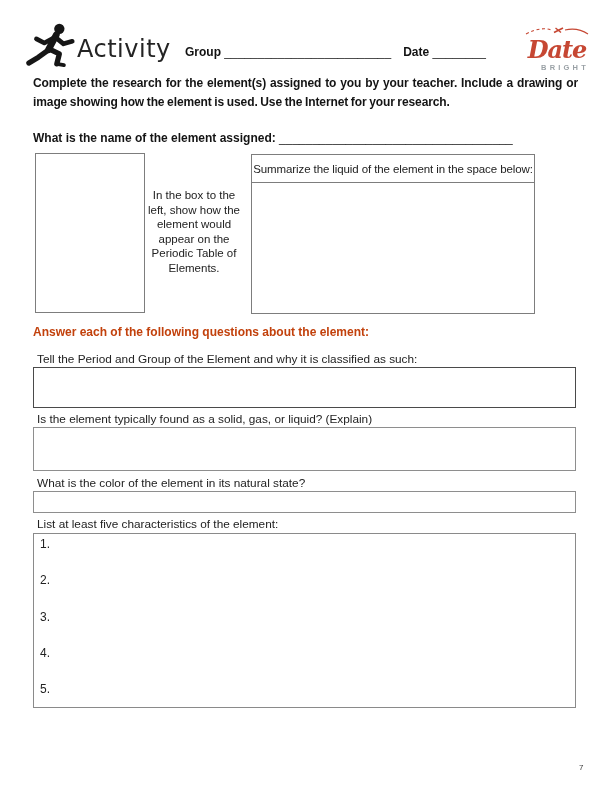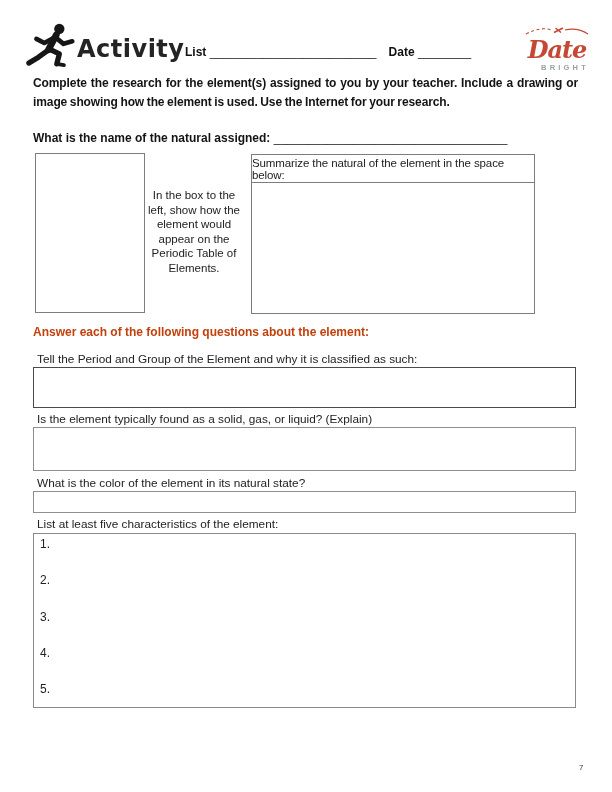--- a/index.html
+++ b/index.html
@@ -14,21 +14,21 @@
     overflow:hidden;
   }
   .abs { position:absolute; }
 
   
   .runner { left:26px; top:22px; width:50px; height:47px; }
   .runner svg { width:100%; height:100%; }
   .activity-title {
     left:77px; top:35px;
     font-family:"DejaVu Sans", sans-serif;
-    font-size:24px; letter-spacing:0.5px; color:#242424;font-weight:bold;
+    font-size:24px; letter-spacing:0.5px; color:#242424;
   }
   .name-row {
     left:185px; top:45px;
     font-size:12px; font-weight:bold; white-space:nowrap; color:#111;
   }
   .blank-line { font-weight:400; color:#2b2b2b; letter-spacing:0; }
   .date-label { margin-left:12px;margin-top:10px; }
 
   .logo { left:508px; top:25px; width:98px; text-align:center; }
   .logo .plane { display:block; margin:0 auto 0 auto; }
@@ -98,49 +98,49 @@
       <path d="M33 19 L22 25 L12.5 20" stroke-width="5.6"></path>
       <path d="M27.5 32 L40 38 L37 50" stroke-width="6.4"></path>
       <path d="M37 50 L45.5 51.5" stroke-width="4.5"></path>
       <path d="M27.5 33 L15 42 L3.5 49" stroke-width="6.4"></path>
     </svg>
   </div>
 
   <div class="abs activity-title">Activity</div>
 
   <div class="abs name-row">
-    <span>List</span>
+    <span>Group</span>
     <span class="blank-line">_________________________</span><span class="date-label">Date</span>
     <span class="blank-line">________</span>
   </div>
 
   <div class="abs logo">
     <svg class="plane" width="66" height="12" viewBox="0 0 66 12">
       <path d="M2 9 C 13 3 22 3 27 5" stroke="#c64733" stroke-width="1.1" fill="none" stroke-dasharray="3 2.6"></path>
       <path d="M30 7.5 L39 3" stroke="#c64733" stroke-width="1.8" fill="none"></path>
       <path d="M31.5 3 L37 7.5" stroke="#c64733" stroke-width="1.4" fill="none"></path>
       <path d="M41 5 C 50 3 58 5 64 9" stroke="#c64733" stroke-width="1.1" fill="none"></path>
     </svg>
     <span class="script">Date</span>
     <span class="sub">BRIGHT</span>
   </div>
 
   <p class="abs intro">Complete the research for the element(s) assigned to you by your teacher.  Include a drawing or image showing how the element is used.  Use the Internet for your research.</p>
 
   <div class="abs element-q">
-    <span>What is the name of the natural assigned:</span>
+    <span>What is the name of the element assigned:</span>
     <span class="blank-line">___________________________________</span>
   </div>
 
   <div class="abs tile-box"></div>
 
   <div class="abs side-note">In the box to the left, show how the element would appear on the Periodic Table of Elements.</div>
 
   <div class="abs history-box">
-    <div class="history-header">Summarize the natural of the element in the space below:</div>
+    <div class="history-header">Summarize the liquid of the element in the space below:</div>
     <div class="history-area"></div>
   </div>
 
   <div class="abs q-heading">Answer each of the following questions about the element:</div>
 
   <div class="abs q-label lbl1">Tell the Period and Group of the Element and why it is classified as such:</div>
   <div class="abs answer-box box1"></div>
 
   <div class="abs q-label lbl2">Is the element typically found as a solid, gas, or liquid? (Explain)</div>
   <div class="abs answer-box box2"></div>

